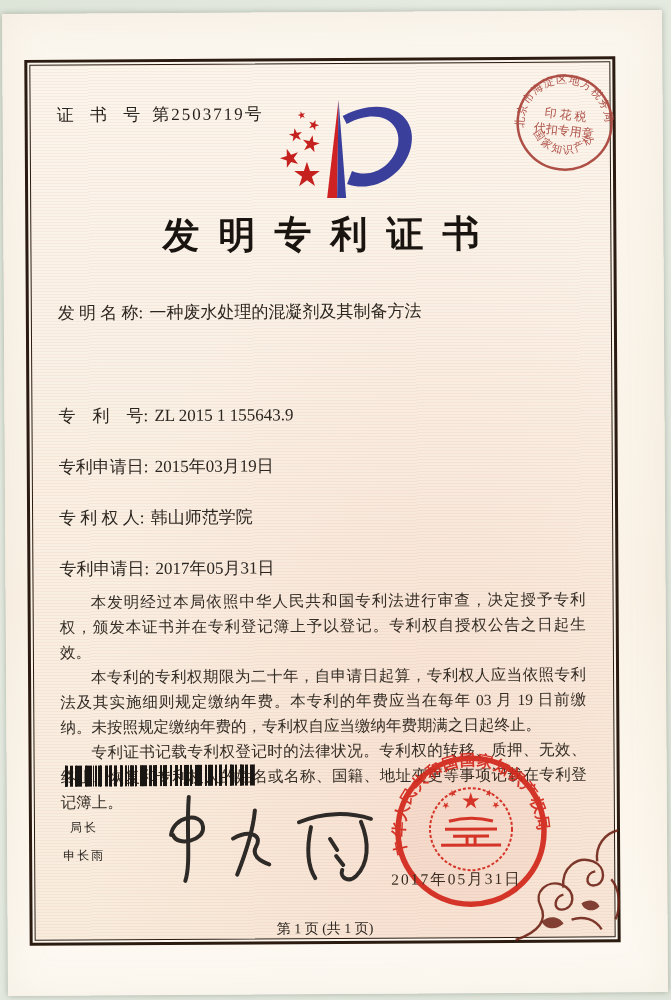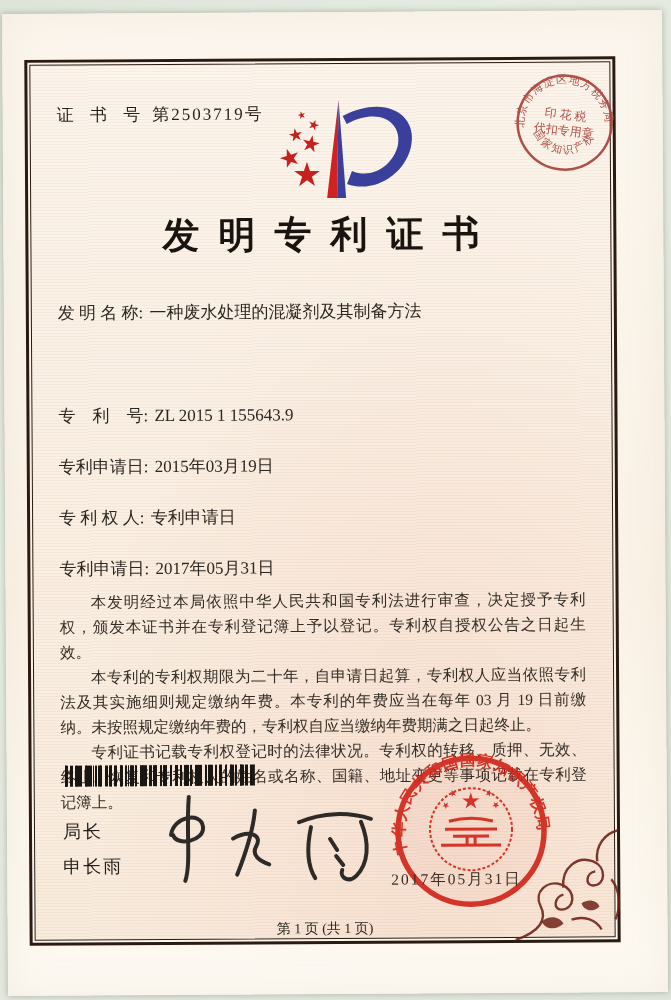--- a/index.html
+++ b/index.html
@@ -44,21 +44,21 @@
   .paras{position:absolute;left:26px;top:524px;width:526px;font-size:15.5px;line-height:25px;
     text-align:justify;color:#342d25;}
   .paras p{margin:0;text-indent:2em;}
   .barcode{
     position:absolute;left:30px;top:700px;width:190px;height:21px;
     background:
       repeating-linear-gradient(90deg,#191513 0 2px,rgba(0,0,0,0) 2px 5px),
       repeating-linear-gradient(90deg,#191513 0 1px,rgba(0,0,0,0) 1px 7px),
       repeating-linear-gradient(90deg,#191513 0 3px,rgba(0,0,0,0) 3px 11px);
   }
-  .director{position:absolute;left:28px;top:754px;font-size:18px;color:#241f1a;letter-spacing:2px;}
+  .director{position:absolute;left:28px;top:754px;font-size:12px;color:#241f1a;letter-spacing:2px;text-align:center;}
   .director div{margin-bottom:11px;}
   .sig{position:absolute;left:98px;top:718px;}
   .seal{position:absolute;left:348px;top:680px;opacity:.93;}
   .sealdate{position:absolute;left:356px;top:806px;font-size:15.5px;letter-spacing:2px;color:#3a2d22;z-index:3;}
   .flourish{position:absolute;right:-12px;bottom:-18px;z-index:2;}
   .footer{position:absolute;left:0;top:856px;width:100%;text-align:center;font-size:14px;color:#2c2620;}
   svg text{font-family:"Liberation Serif", serif;}
 </style>
 </head>
 <body>
@@ -110,21 +110,21 @@
         <div class="frow" style="top:236px">
           <span>发 明 名 称: </span><span class="fv">一种废水处理的混凝剂及其制备方法</span>
         </div>
         <div class="frow" style="top:339px">
           <span>专　利　号: </span><span class="fv">ZL 2015 1 155643.9</span>
         </div>
         <div class="frow" style="top:390px">
           <span>专利申请日: </span><span class="fv">2015年03月19日</span>
         </div>
         <div class="frow" style="top:441px">
-          <span>专 利 权 人: </span><span class="fv">专利申请日</span>
+          <span>专 利 权 人: </span><span class="fv">韩山师范学院</span>
         </div>
         <div class="frow" style="top:492px">
           <span>专利申请日: </span><span class="fv">2017年05月31日</span>
         </div>
 
         <div class="paras">
           <p>本发明经过本局依照中华人民共和国专利法进行审查，决定授予专利权，颁发本证书并在专利登记簿上予以登记。专利权自授权公告之日起生效。</p>
           <p>本专利的专利权期限为二十年，自申请日起算，专利权人应当依照专利法及其实施细则规定缴纳年费。本专利的年费应当在每年 03 月 19 日前缴纳。未按照规定缴纳年费的，专利权自应当缴纳年费期满之日起终止。</p>
           <p>专利证书记载专利权登记时的法律状况。专利权的转移、质押、无效、终止、恢复和专利权人的姓名或名称、国籍、地址变更等事项记载在专利登记簿上。</p>
         </div>

